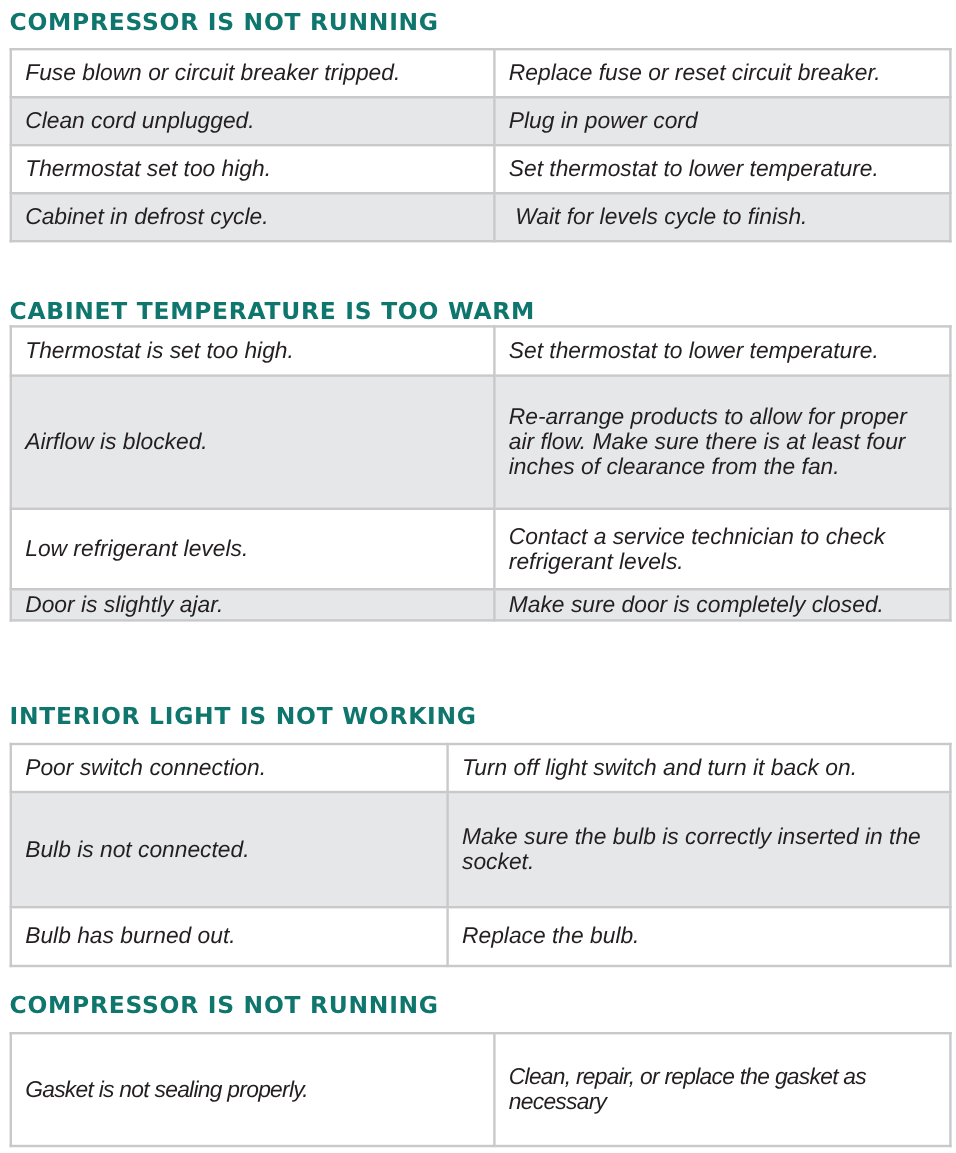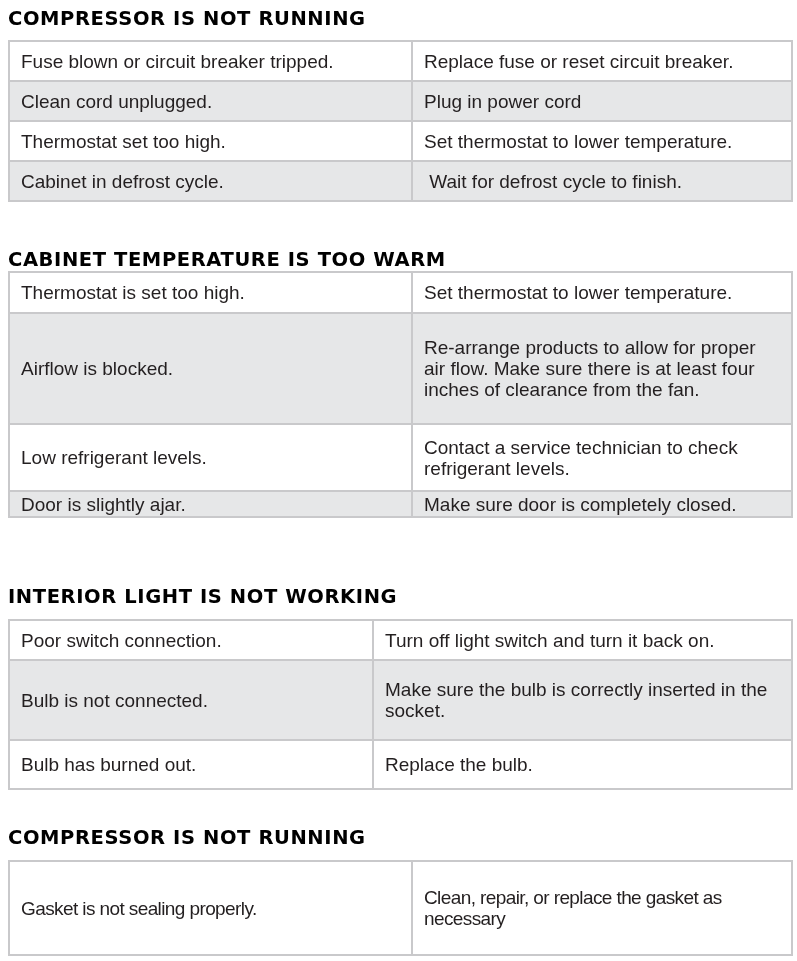--- a/index.html
+++ b/index.html
@@ -6,26 +6,27 @@
   body {
     width: 797px; height: 961px; overflow: hidden; position: relative;
     font-family: "DejaVu Sans", "Liberation Sans", sans-serif;
     color: #231f20;
   }
   .section { position: absolute; left: 8px; width: 783px; }
   .section-title {
     position: absolute; left: 0; top: 0;
     font-family: "DejaVu Sans", sans-serif;
     font-weight: bold; font-size: 19.5px; letter-spacing: 0.6px;
-    color: #000000; white-space: nowrap; line-height: 1;
+    color: #0f766e; white-space: nowrap; line-height: 1;
   }
   table.trouble {
     position: absolute; left: 0;
     width: 783px; border-collapse: collapse; table-layout: fixed;
     border: 2px solid #c9c9cb;
+    font-style: italic;
   }
   table.trouble td {
     border: 2px solid #c9c9cb;
     padding: 0 0 0 11px;
     font-family: "Liberation Sans", sans-serif;
     font-size: 19px; line-height: 21px;
     color: #231f20; vertical-align: middle;
   }
   table.trouble tr.odd td { background: #ffffff; }
   table.trouble tr.even td { background: #e6e7e8; }
@@ -49,21 +50,21 @@
     <tr class="even" style="height:40px">
       <td>Clean cord unplugged.</td>
       <td>Plug in power cord</td>
     </tr>
     <tr class="odd" style="height:40px">
       <td>Thermostat set too high.</td>
       <td>Set thermostat to lower temperature.</td>
     </tr>
     <tr class="even" style="height:40px">
       <td>Cabinet in defrost cycle.</td>
-      <td style="white-space:pre"> Wait for defrost cycle to finish.</td>
+      <td style="white-space:pre"> Wait for levels cycle to finish.</td>
     </tr>
   </tbody>
     </table>
 </div>
 
 <div class="section" style="top:250px;">
   <div class="section-title">CABINET TEMPERATURE IS TOO WARM</div>
   <table class="trouble" style="top:21px;">
     <colgroup>
         <col style="width:403px">
@@ -95,21 +96,21 @@
   <table class="trouble" style="top:32px;">
     <colgroup>
         <col style="width:364px">
         <col style="width:419px">
       </colgroup>
     <tbody>
         <tr class="odd" style="height:40px">
       <td>Poor switch connection.</td>
       <td>Turn off light switch and turn it back on.</td>
     </tr>
-    <tr class="even" style="height:80px">
+    <tr class="even" style="height:96px">
       <td>Bulb is not connected.</td>
       <td style="padding-right:4px">Make sure the bulb is correctly inserted in the socket.</td>
     </tr>
     <tr class="odd" style="height:49px">
       <td>Bulb has burned out.</td>
       <td>Replace the bulb.</td>
     </tr>
   </tbody>
     </table>
 </div>

